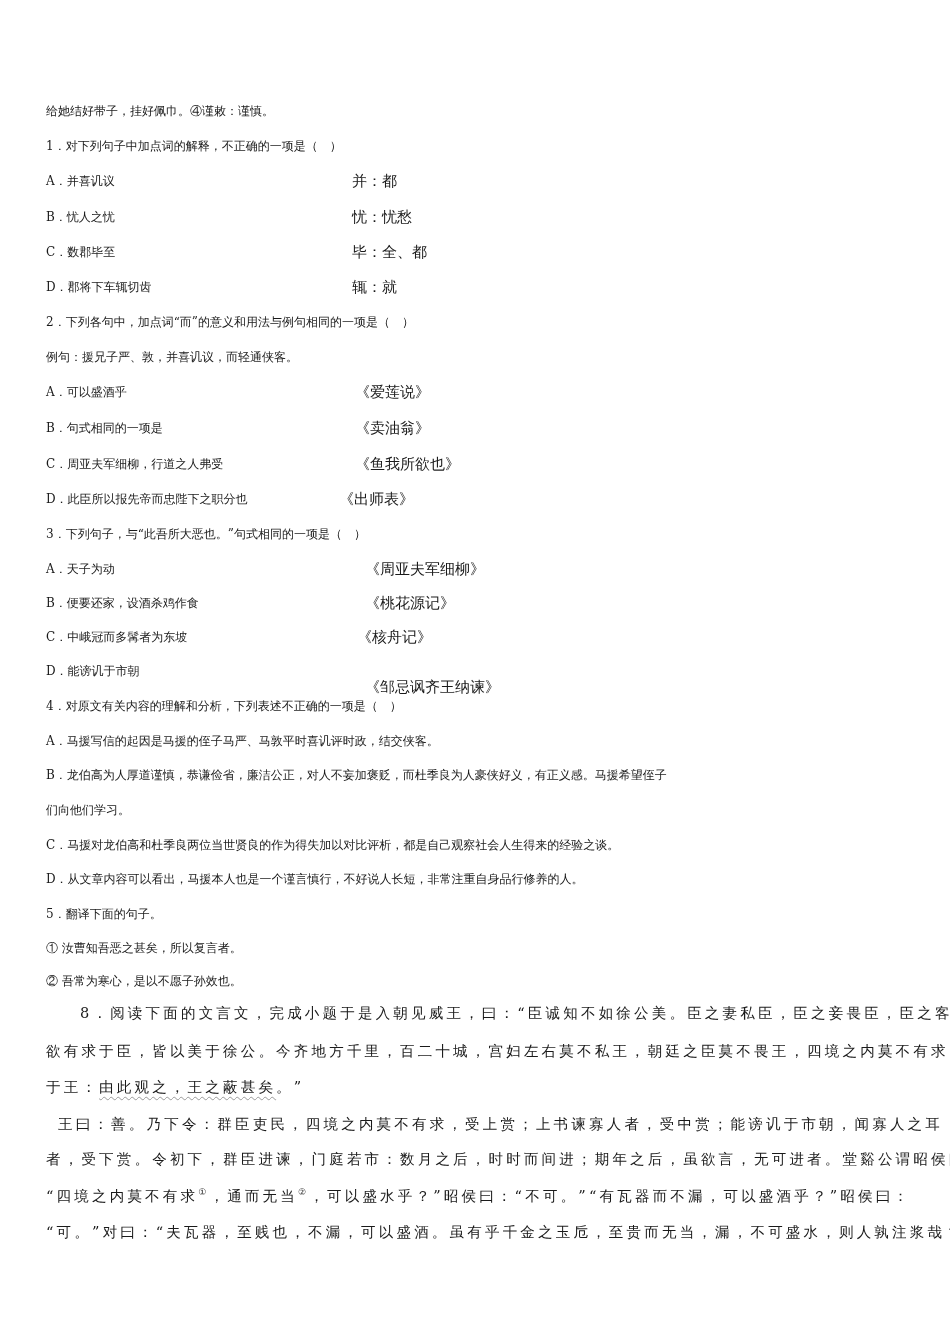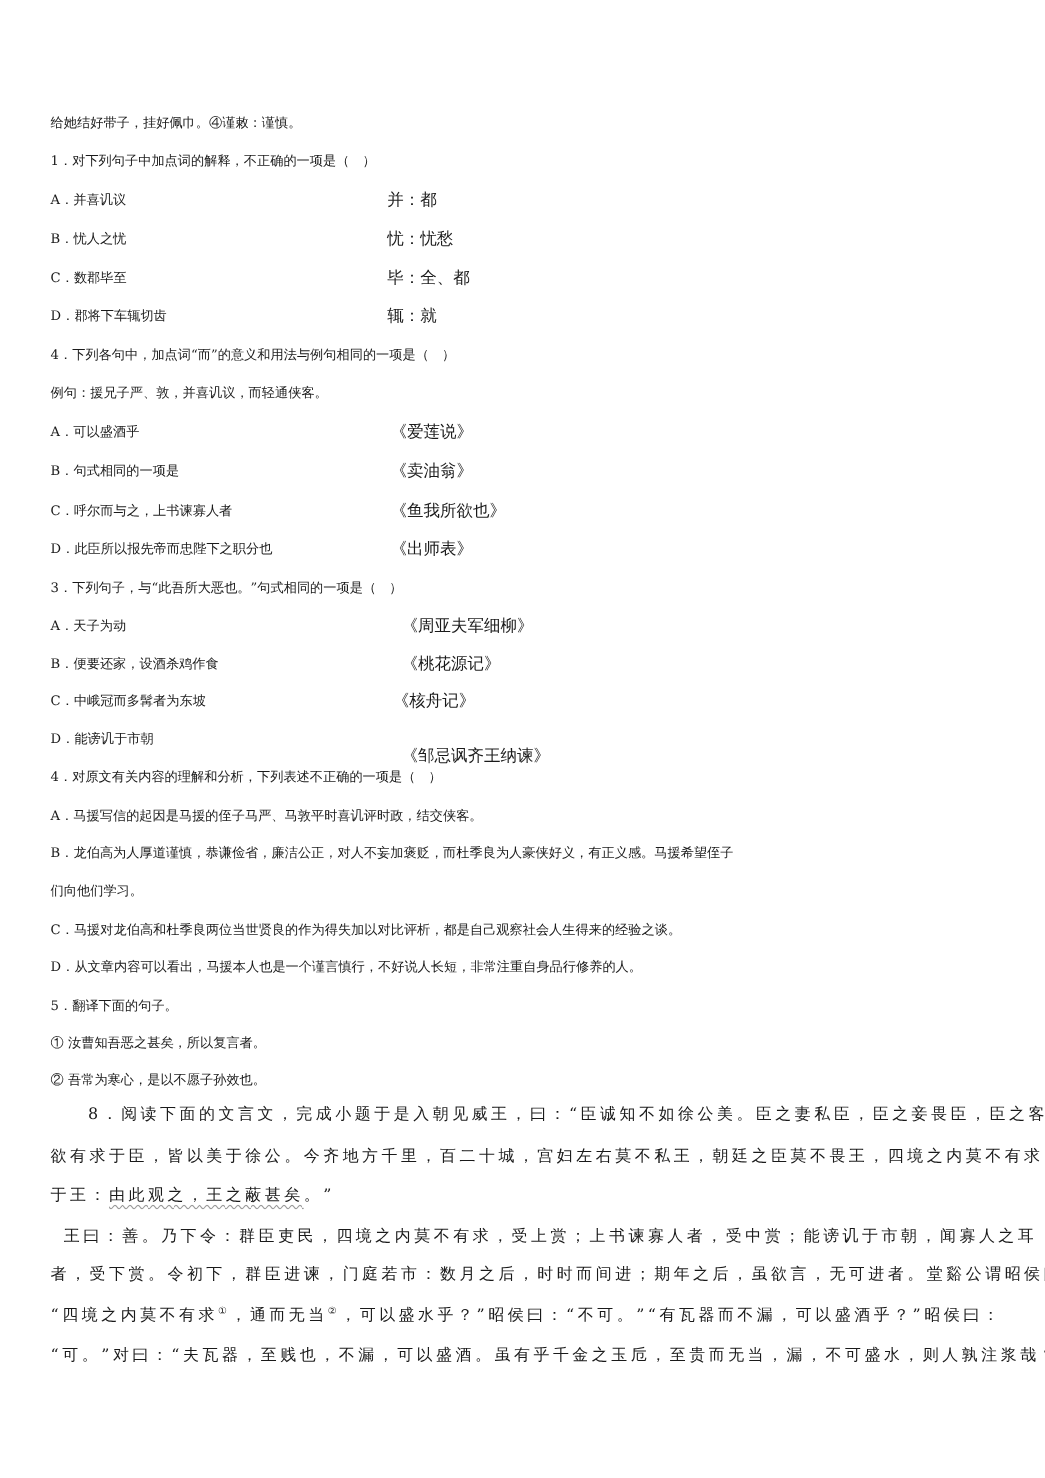--- a/index.html
+++ b/index.html
@@ -21,30 +21,30 @@
   <div class="line" style="top:136px">1．对下列句子中加点词的解释，不正确的一项是（　）</div>
   <div class="line" style="top:171px">A．并喜讥议</div>
   <div class="right" style="top:171px; left:352px">并：都</div>
   <div class="line" style="top:207px">B．忧人之忧</div>
   <div class="right" style="top:207px; left:352px">忧：忧愁</div>
   <div class="line" style="top:242px">C．数郡毕至</div>
   <div class="right" style="top:242px; left:352px">毕：全、都</div>
   <div class="line" style="top:277px">D．郡将下车辄切齿</div>
   <div class="right" style="top:277px; left:352px">辄：就</div>
 
-  <div class="line" style="top:312px">4．下列各句中，加点词“而”的意义和用法与例句相同的一项是（　）</div>
+  <div class="line" style="top:312px">2．下列各句中，加点词“而”的意义和用法与例句相同的一项是（　）</div>
   <div class="line" style="top:347px">例句：援兄子严、敦，并喜讥议，而轻通侠客。</div>
   <div class="line" style="top:382px">A．可以盛酒乎</div>
   <div class="right" style="top:382px; left:355px">《爱莲说》</div>
   <div class="line" style="top:418px">B．句式相同的一项是</div>
   <div class="right" style="top:418px; left:355px">《卖油翁》</div>
-  <div class="line" style="top:454px">C．呼尔而与之，上书谏寡人者</div>
+  <div class="line" style="top:454px">C．周亚夫军细柳，行道之人弗受</div>
   <div class="right" style="top:454px; left:355px">《鱼我所欲也》</div>
   <div class="line" style="top:489px">D．此臣所以报先帝而忠陛下之职分也</div>
-  <div class="right" style="top:489px; left:355px">《出师表》</div>
+  <div class="right" style="top:489px; left:339px">《出师表》</div>
 
   <div class="line" style="top:524px">3．下列句子，与“此吾所大恶也。”句式相同的一项是（　）</div>
   <div class="line" style="top:559px">A．天子为动</div>
   <div class="right" style="top:559px; left:365px">《周亚夫军细柳》</div>
   <div class="line" style="top:593px">B．便要还家，设酒杀鸡作食</div>
   <div class="right" style="top:593px; left:365px">《桃花源记》</div>
   <div class="line" style="top:627px">C．中峨冠而多髯者为东坡</div>
   <div class="right" style="top:627px; left:357px">《核舟记》</div>
   <div class="line" style="top:661px">D．能谤讥于市朝</div>
   <div class="right" style="top:677px; left:365px">《邹忌讽齐王纳谏》</div>

